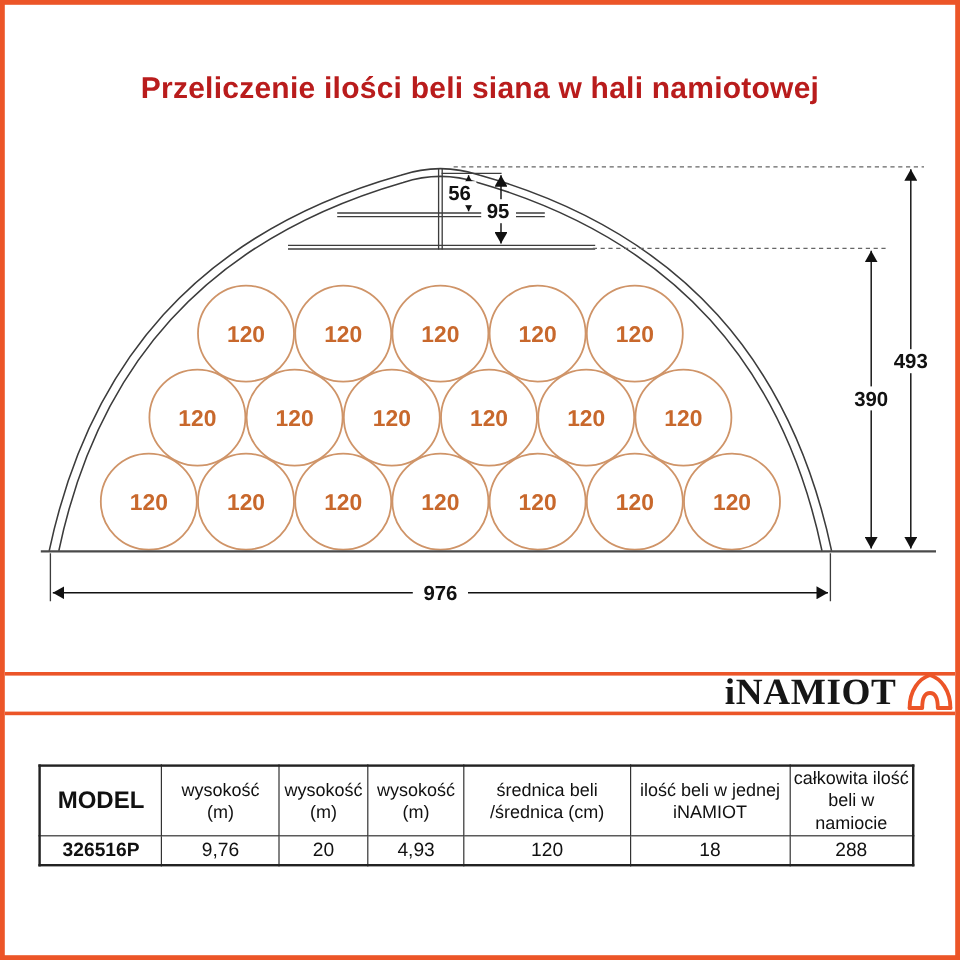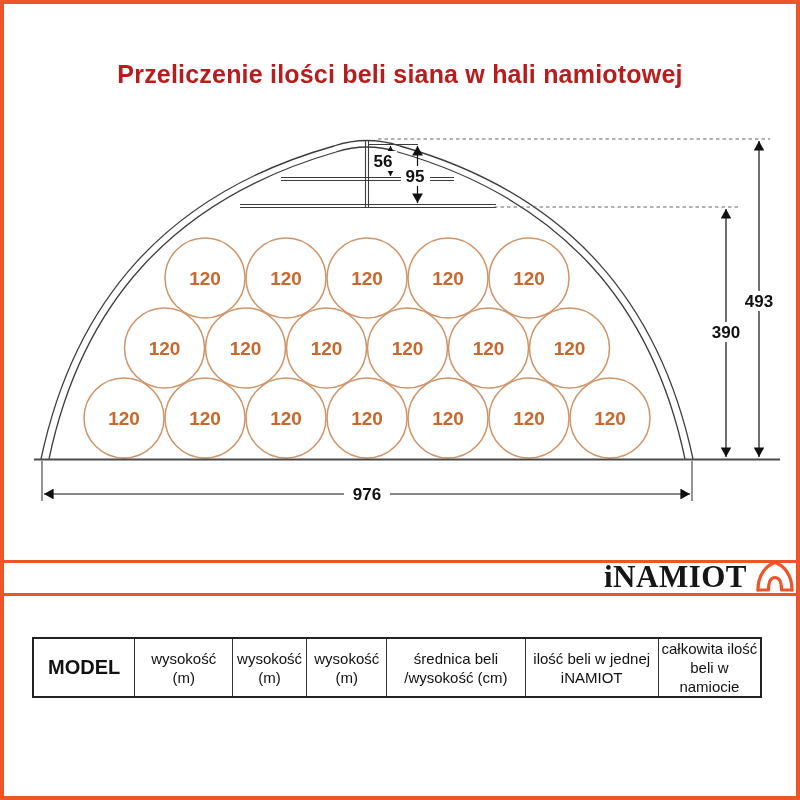--- a/index.html
+++ b/index.html
@@ -193,27 +193,36 @@
         <th>
           <div>wysokość</div>
           <div>(m)</div>
         </th>
         <th>
           <div>wysokość</div>
           <div>(m)</div>
         </th>
         <th>
           <div>średnica beli</div>
-          <div>/wysokość (cm)</div>
+          <div>/średnica (cm)</div>
         </th>
         <th>
           <div>ilość beli w jednej</div>
           <div>iNAMIOT</div>
         </th>
         <th>
           <div>całkowita ilość</div>
           <div>beli w namiocie</div>
         </th>
       </tr>
     </thead>
   <tbody id="spec-body">
+      <tr>
+        <td class="model-c">326516P</td>
+        <td>9,76</td>
+        <td>20</td>
+        <td>4,93</td>
+        <td>120</td>
+        <td>18</td>
+        <td>288</td>
+      </tr>
     </tbody>
 </table>
 
 </body></html>

